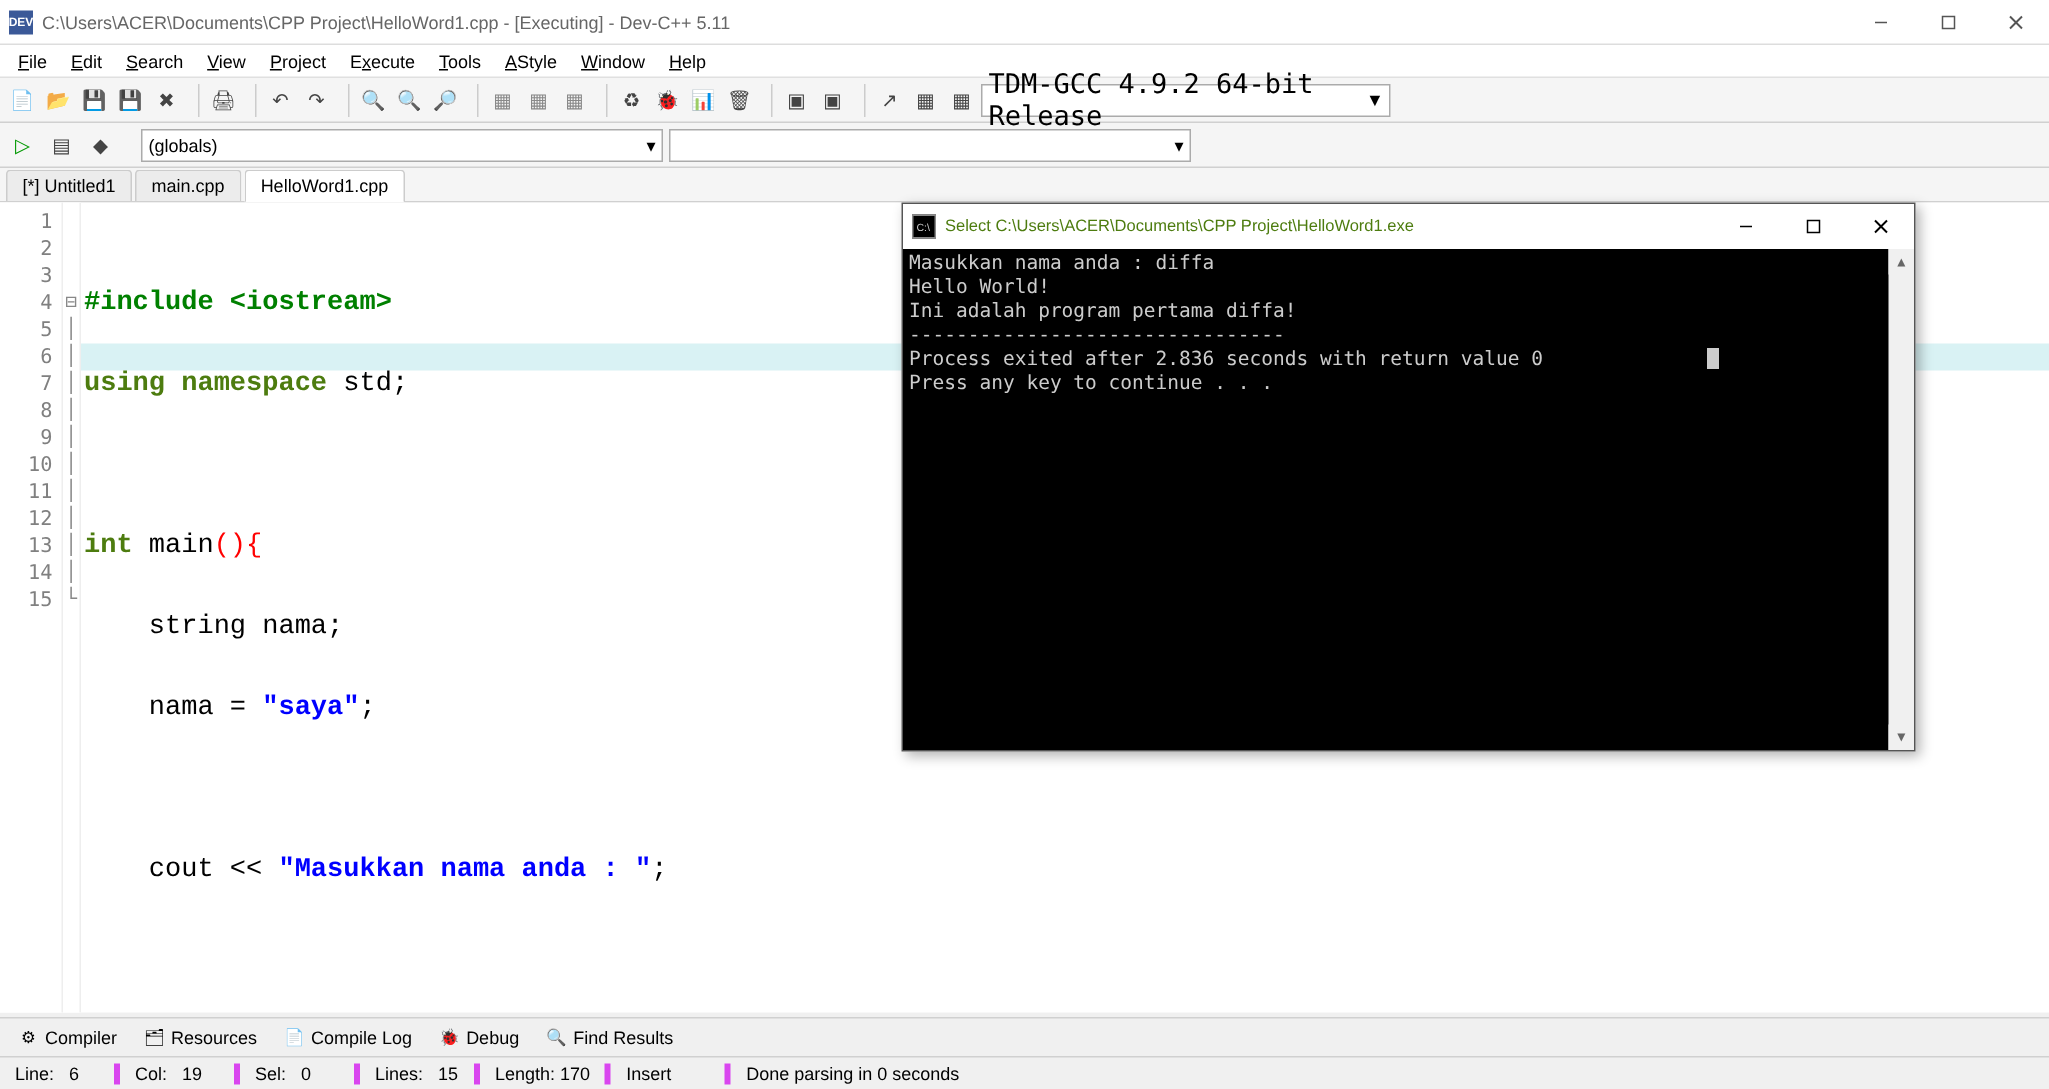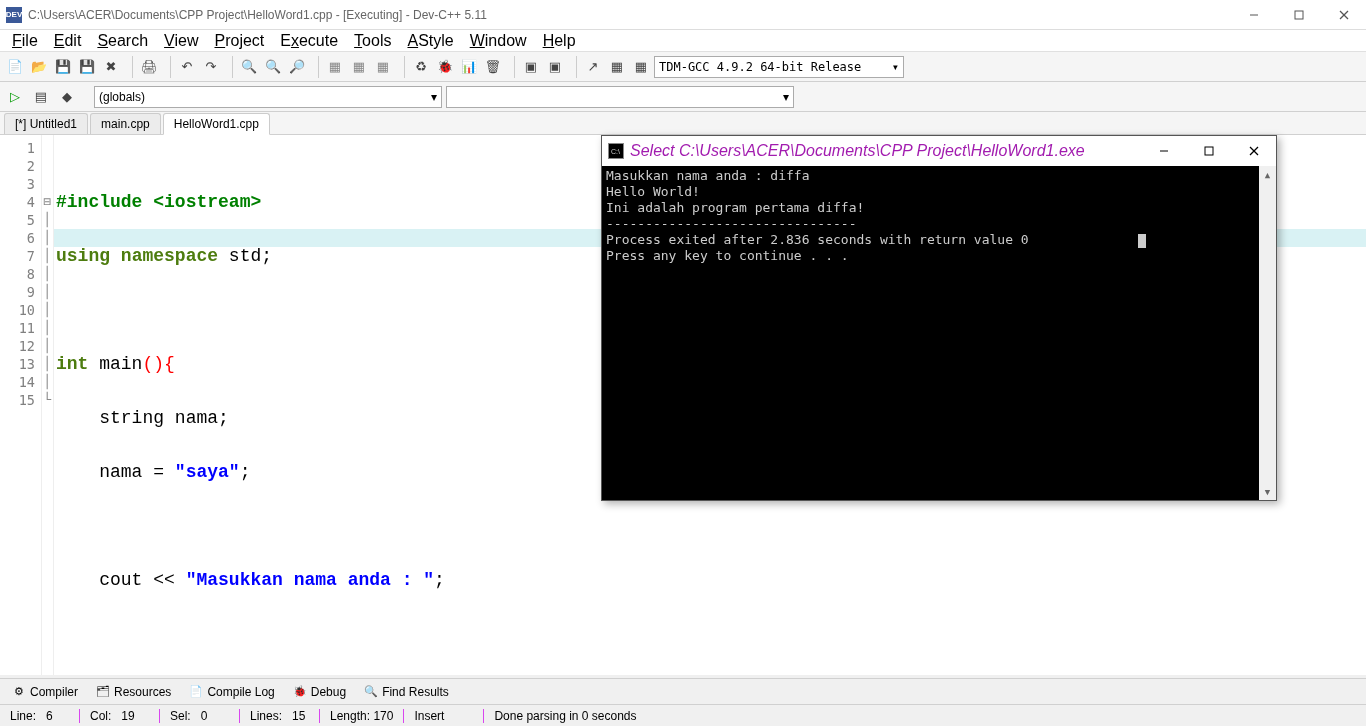--- a/index.html
+++ b/index.html
@@ -5,27 +5,27 @@
 * { box-sizing: border-box; margin: 0; padding: 0; }
 body { font-family: "Segoe UI", Tahoma, sans-serif; font-size: 12px; background: #f0f0f0; width: 1366px; height: 726px; overflow: hidden; position: relative; }
 
 .titlebar { height: 30px; background: #fff; display: flex; align-items: center; padding: 0 0 0 6px; border-bottom: 1px solid #ddd; }
 .titlebar-icon { width: 16px; height: 16px; background: #3b5998; margin-right: 6px; display:flex; align-items:center; justify-content:center; color:#fff; font-size:8px; font-weight:bold; }
 .titlebar-title { flex: 1; color: #666; font-size: 12px; }
 .winctrls { display: flex; }
 .winctrl { width: 45px; height: 30px; display: flex; align-items: center; justify-content: center; color: #555; }
 
 .menubar { height: 22px; background: #fff; display: flex; align-items: center; padding: 0 4px; border-bottom: 1px solid #e0e0e0; }
-.menuitem { padding: 2px 8px; color: #000; font-size: 16px; }
+.menuitem { padding: 2px 8px; color: #000; font-size: 12px; }
 .menuitem .ul { text-decoration: underline; }
 
 .toolbar-row { height: 30px; background: #f5f5f5; display: flex; align-items: center; padding: 2px 4px; border-bottom: 1px solid #d0d0d0; gap: 2px; }
 .tbtn { width: 22px; height: 22px; border: 1px solid transparent; display: flex; align-items: center; justify-content: center; font-size: 13px; color: #444; }
 .tsep { width: 6px; height: 22px; border-right: 1px solid #ccc; margin: 0 3px; }
-.compiler-dd { width: 250px; height: 22px; border: 1px solid #ababab; background: #fff; font-family: Consolas, monospace; font-size: 12px; padding: 0 4px; display:flex; align-items:center; justify-content:space-between; }
+.compiler-dd { width: 273px; height: 22px; border: 1px solid #ababab; background: #fff; font-family: Consolas, monospace; font-size: 18px; padding: 0 4px; display:flex; align-items:center; justify-content:space-between; }
 
 .toolbar-row2 { height: 30px; background: #f5f5f5; display: flex; align-items: center; padding: 2px 4px; border-bottom: 1px solid #d0d0d0; gap: 4px; }
 .classdd { height: 22px; border: 1px solid #ababab; background: #fff; font-size: 12px; padding: 0 4px; display:flex; align-items:center; justify-content:space-between;}
 .classdd1 { width: 348px; }
 .classdd2 { width: 348px; }
 
 .tabbar { height: 23px; background: #f5f5f5; display: flex; align-items: flex-end; padding: 0 4px; border-bottom: 1px solid #d0d0d0; }
 .tab { padding: 3px 10px; border: 1px solid #ccc; border-bottom: none; background: #ececec; margin-right: 2px; font-size: 12px; border-radius: 3px 3px 0 0; }
 .tab.active { background: #fff; border-bottom: 1px solid #fff; position: relative; top: 1px; margin-top: 16px; }
 
@@ -37,33 +37,33 @@
 .code { flex:1; padding: 4px 4px 0 2px; font-family: Consolas, "Courier New", monospace; font-size: 18px; line-height: 18px; white-space: pre; position: relative; }
 .code .hl-line { position:absolute; left:0; right:0; height:18px; background:#d9f2f4; z-index:0;}
 .code .cl { position: relative; z-index:1; height:18px;}
 .kw { color:#4d7c0f; font-weight:bold;}
 .pp { color:#008000; font-weight:bold;}
 .str { color:#0000ff; font-weight:bold;}
 .br { color:#ff0000;}
 
 .console { position: absolute; top: 135px; left: 601px; width: 676px; height: 366px; border: 1px solid #555; background:#fff; box-shadow: 3px 3px 8px rgba(0,0,0,0.3); z-index:10;}
 .console-titlebar { height:30px; background:#fff; display:flex; align-items:center; padding:0 0 0 6px;}
-.console-titlebar .ct-title { flex:1; font-size:16px; color:#a21caf;font-style:italic;}
+.console-titlebar .ct-title { flex:1; font-size:11px; color:#4d7c0f;}
 .console-titlebar .ct-icon { width:16px; height:16px; background: #000; border:1px solid #888; margin-right:6px; display:flex; align-items:center; justify-content:center;}
 .console-body { height: calc(100% - 30px); background:#000; color:#ccc; font-family: Consolas, monospace; font-size: 13px; line-height: 16px; padding: 2px 4px; position:relative;}
 .console-scroll { position:absolute; right:0; top:0; bottom:0; width:17px; background:#f0f0f0;}
 .console-scroll .sb-btn {height:17px; background:#f0f0f0; display:flex; align-items:center; justify-content:center; color:#666; font-size:9px;}
 .cursor-block { display:inline-block; width:8px; height:14px; background:#ccc; vertical-align:middle;}
 
 .bottom-tabs { position:absolute; left:0; right:0; bottom:22px; height:26px; background:#f0f0f0; border-top:1px solid #d0d0d0; display:flex; align-items:center; padding:0 4px; gap:2px;}
 .btab { padding:3px 8px; display:flex; align-items:center; gap:4px; font-size:12px;}
 .btab-icon { width:14px; height:14px; display:inline-flex; align-items:center; justify-content:center; font-size:11px;}
 
 .statusbar { position:absolute; left:0; right:0; bottom:0; height:22px; background:#f0f0f0; border-top:1px solid #d0d0d0; display:flex; align-items:center; font-size:12px; color:#000;}
-.statusbar .cell { padding: 0 10px; border-right: 1px solid #d946ef; min-width:80px; }
+.statusbar .cell { padding: 0 10px; border-right: 4px solid #d946ef; min-width:80px; }
 .statusbar .cell:last-child { border-right:none; flex:1;}
 svg { display:block; }
 </style>
 </head>
 <body>
 
 <div class="titlebar">
   <div class="titlebar-icon">DEV</div>
   <div class="titlebar-title">C:\Users\ACER\Documents\CPP Project\HelloWord1.cpp - [Executing] - Dev-C++ 5.11</div>
   <div class="winctrls">

